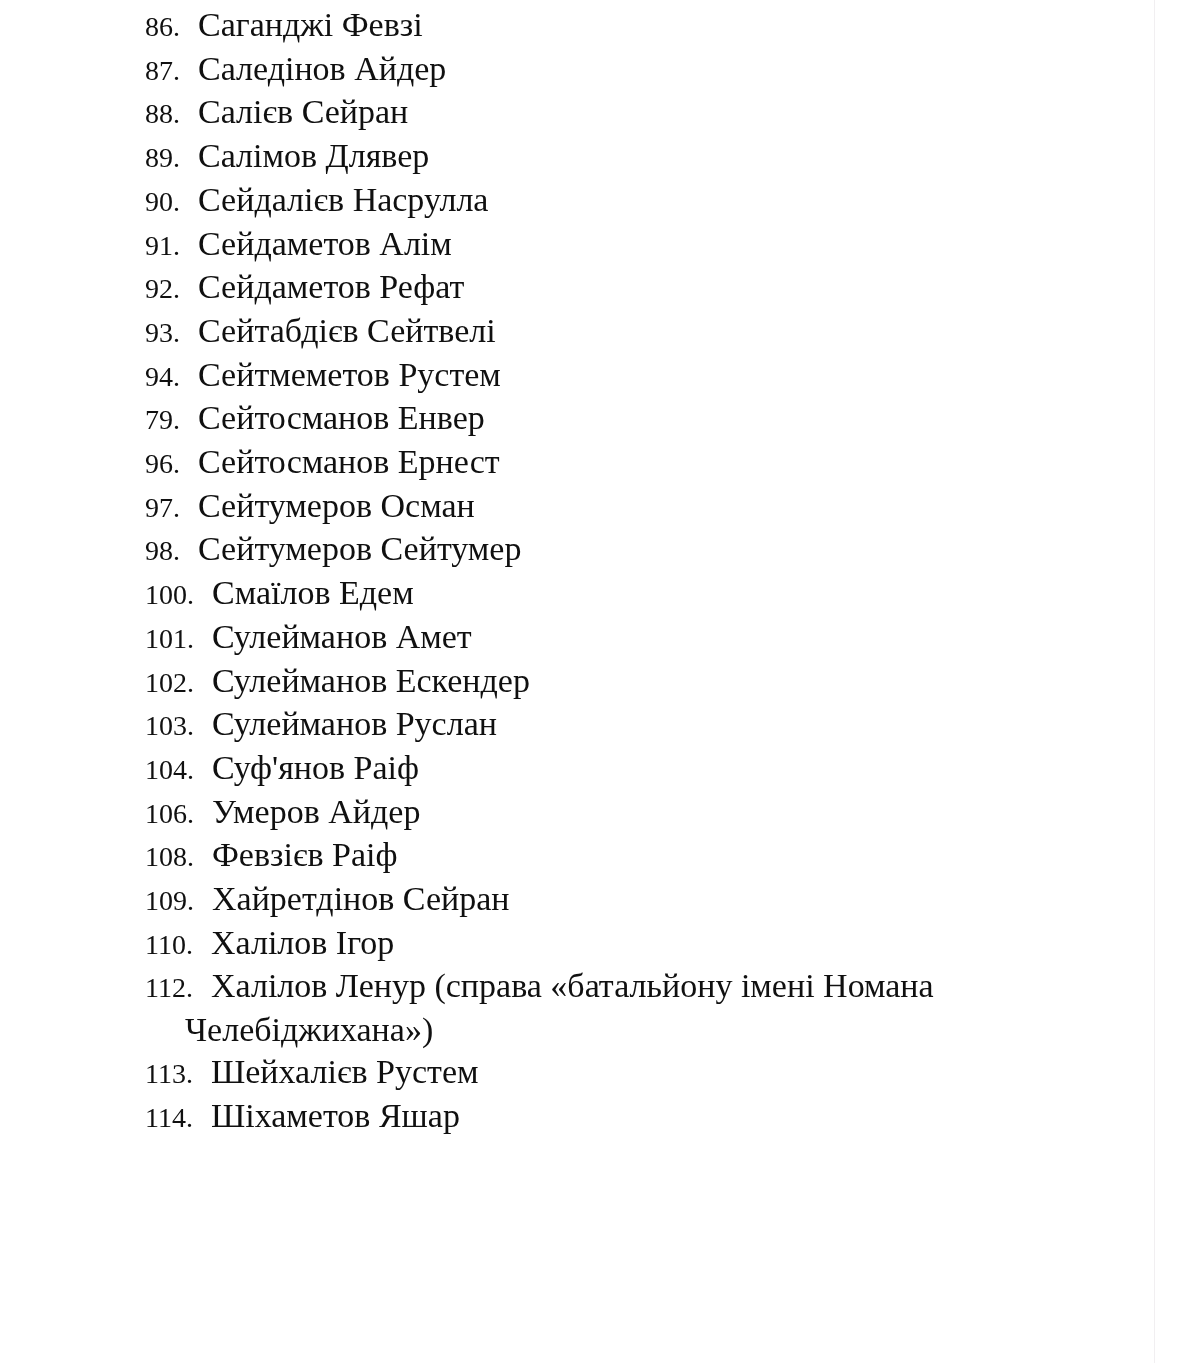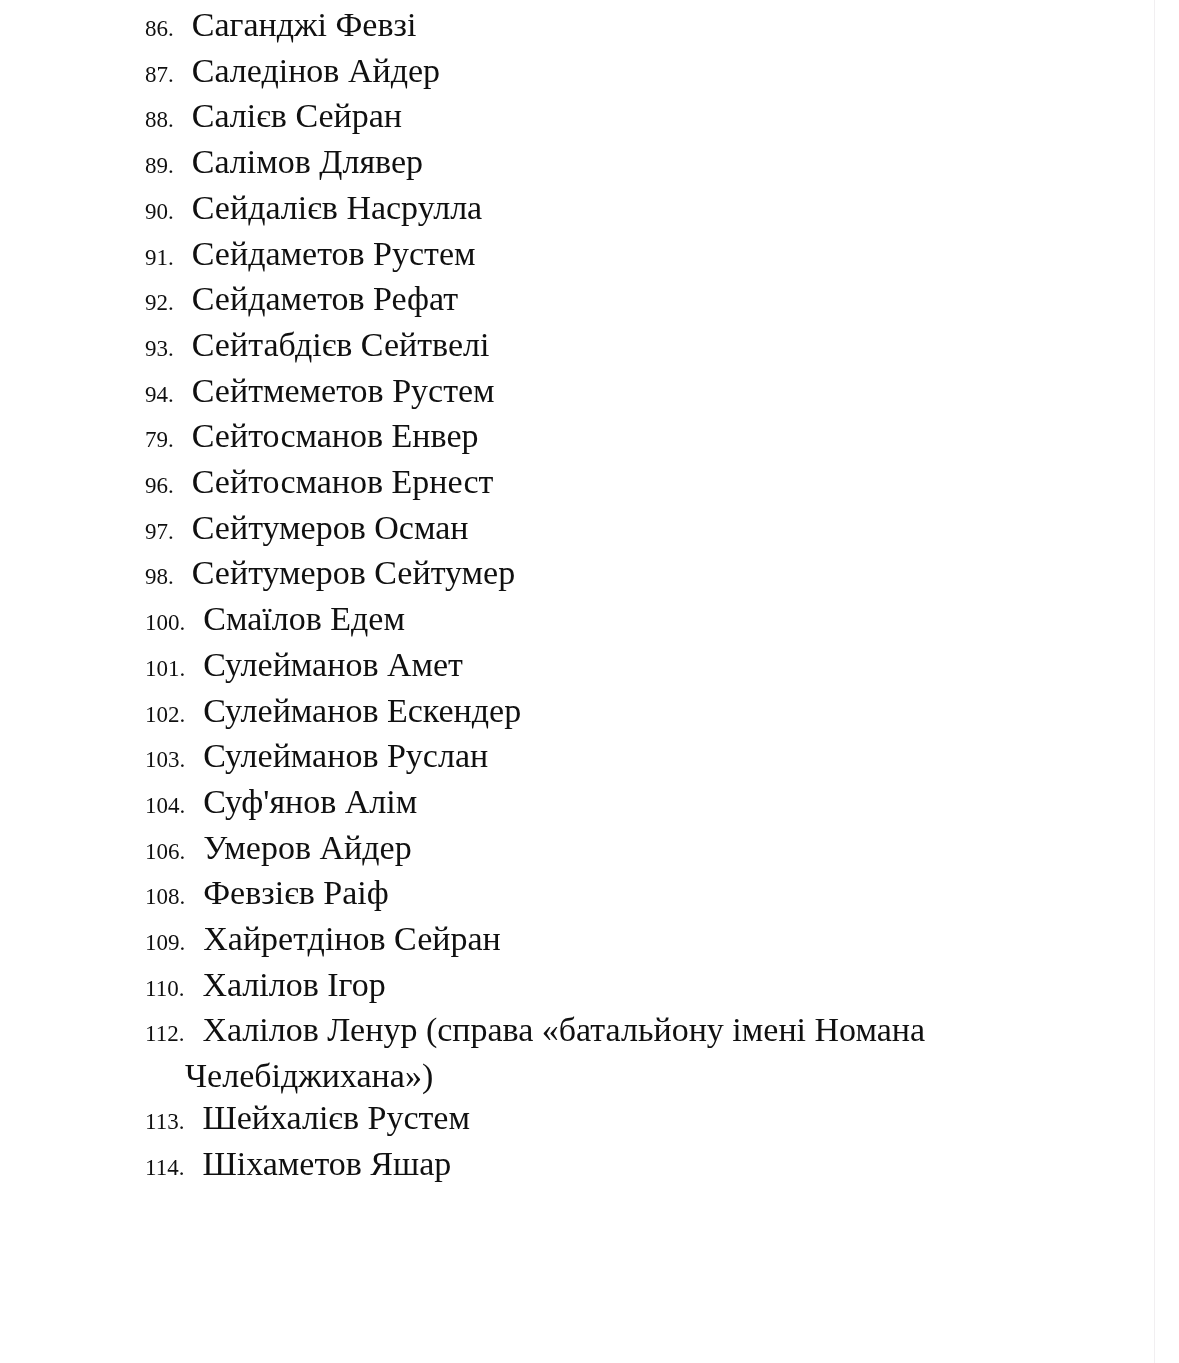--- a/index.html
+++ b/index.html
@@ -30,41 +30,41 @@
     padding: 0;
   }
   li.item {
     font-size: 34px;
     line-height: 41.7px;
     padding-left: 40px;   
     text-indent: -40px;
     white-space: normal;
   }
   .num {
-    font-size: 23px;
+    font-size: 28px;
     margin-right: 18px;
   }
 </style>
 </head>
 <body>
 
 <div class="page-edge"></div>
 
 <ol class="names-list" id="names-list">
   <li class="item"><span class="num">86.</span><span class="name">Саганджі Февзі</span></li>
 
   <li class="item"><span class="num">87.</span><span class="name">Саледінов Айдер</span></li>
 
   <li class="item"><span class="num">88.</span><span class="name">Салієв Сейран</span></li>
 
   <li class="item"><span class="num">89.</span><span class="name">Салімов Длявер</span></li>
 
   <li class="item"><span class="num">90.</span><span class="name">Сейдалієв Насрулла</span></li>
 
-  <li class="item"><span class="num">91.</span><span class="name">Сейдаметов Рустем</span></li>
+  <li class="item"><span class="num">91.</span><span class="name">Сейдаметов Алім</span></li>
 
   <li class="item"><span class="num">92.</span><span class="name">Сейдаметов Рефат</span></li>
 
   <li class="item"><span class="num">93.</span><span class="name">Сейтабдієв Сейтвелі</span></li>
 
   <li class="item"><span class="num">94.</span><span class="name">Сейтмеметов Рустем</span></li>
 
   <li class="item"><span class="num">79.</span><span class="name">Сейтосманов Енвер</span></li>
 
   <li class="item"><span class="num">96.</span><span class="name">Сейтосманов Ернест</span></li>
@@ -75,21 +75,21 @@
 
 
   <li class="item"><span class="num">100.</span><span class="name">Смаїлов Едем</span></li>
 
   <li class="item"><span class="num">101.</span><span class="name">Сулейманов Амет</span></li>
 
   <li class="item"><span class="num">102.</span><span class="name">Сулейманов Ескендер</span></li>
 
   <li class="item"><span class="num">103.</span><span class="name">Сулейманов Руслан</span></li>
 
-  <li class="item"><span class="num">104.</span><span class="name">Суф'янов Алім</span></li>
+  <li class="item"><span class="num">104.</span><span class="name">Суф'янов Раіф</span></li>
 
 
   <li class="item"><span class="num">106.</span><span class="name">Умеров Айдер</span></li>
 
 
   <li class="item"><span class="num">108.</span><span class="name">Февзієв Раіф</span></li>
 
   <li class="item"><span class="num">109.</span><span class="name">Хайретдінов Сейран</span></li>
 
   <li class="item"><span class="num">110.</span><span class="name">Халілов Ігор</span></li>

